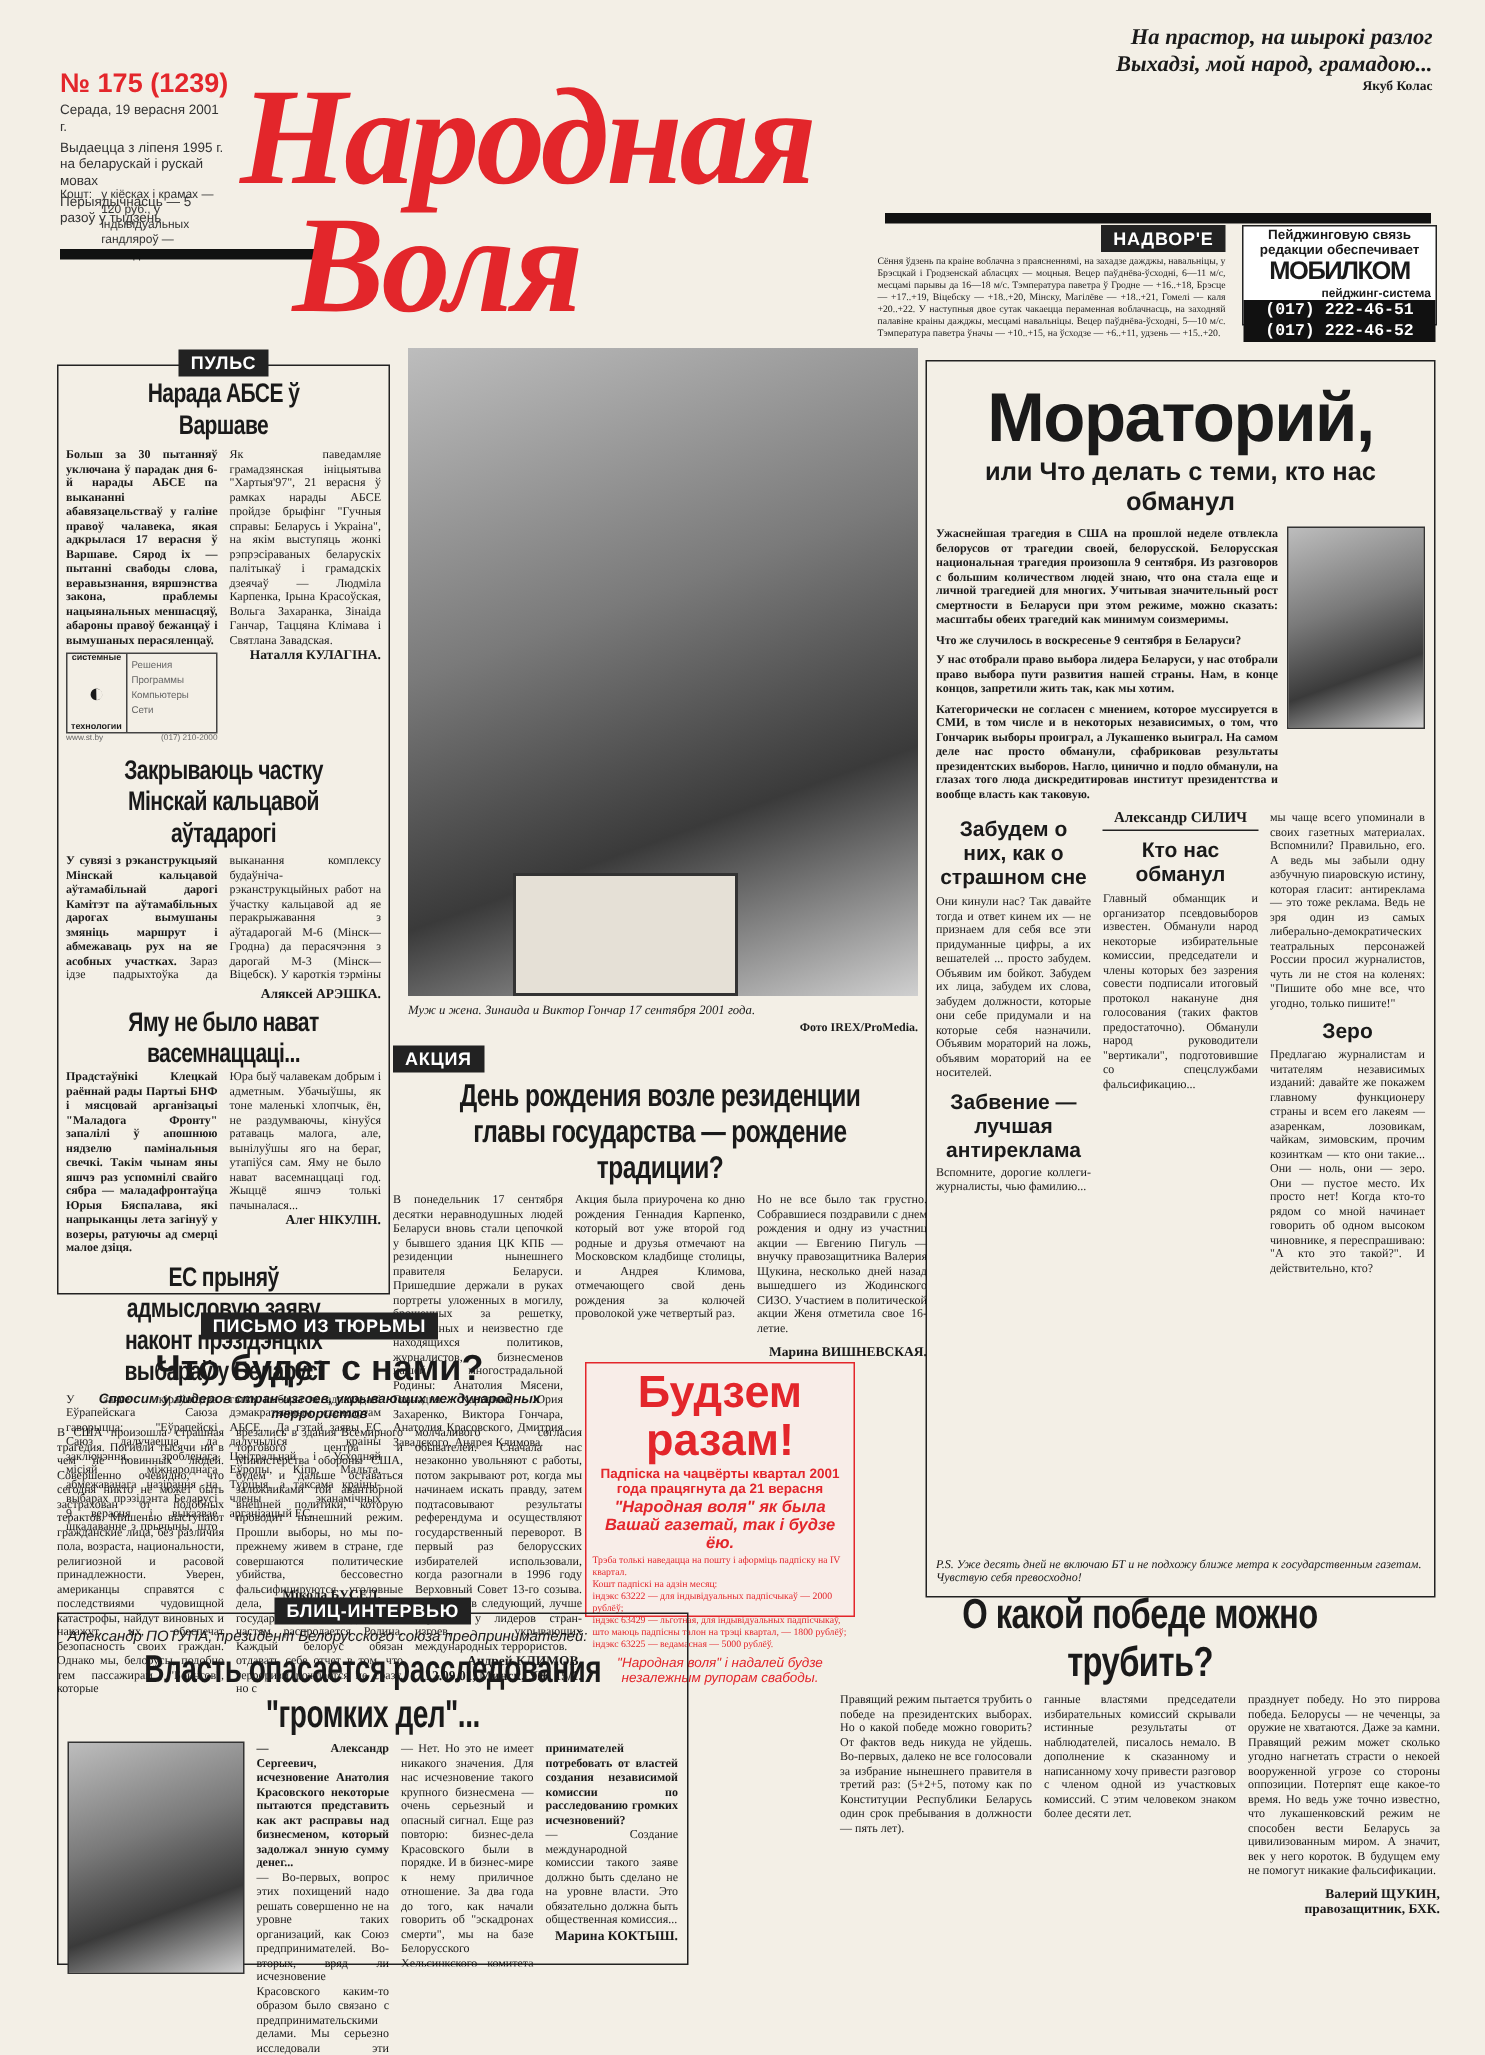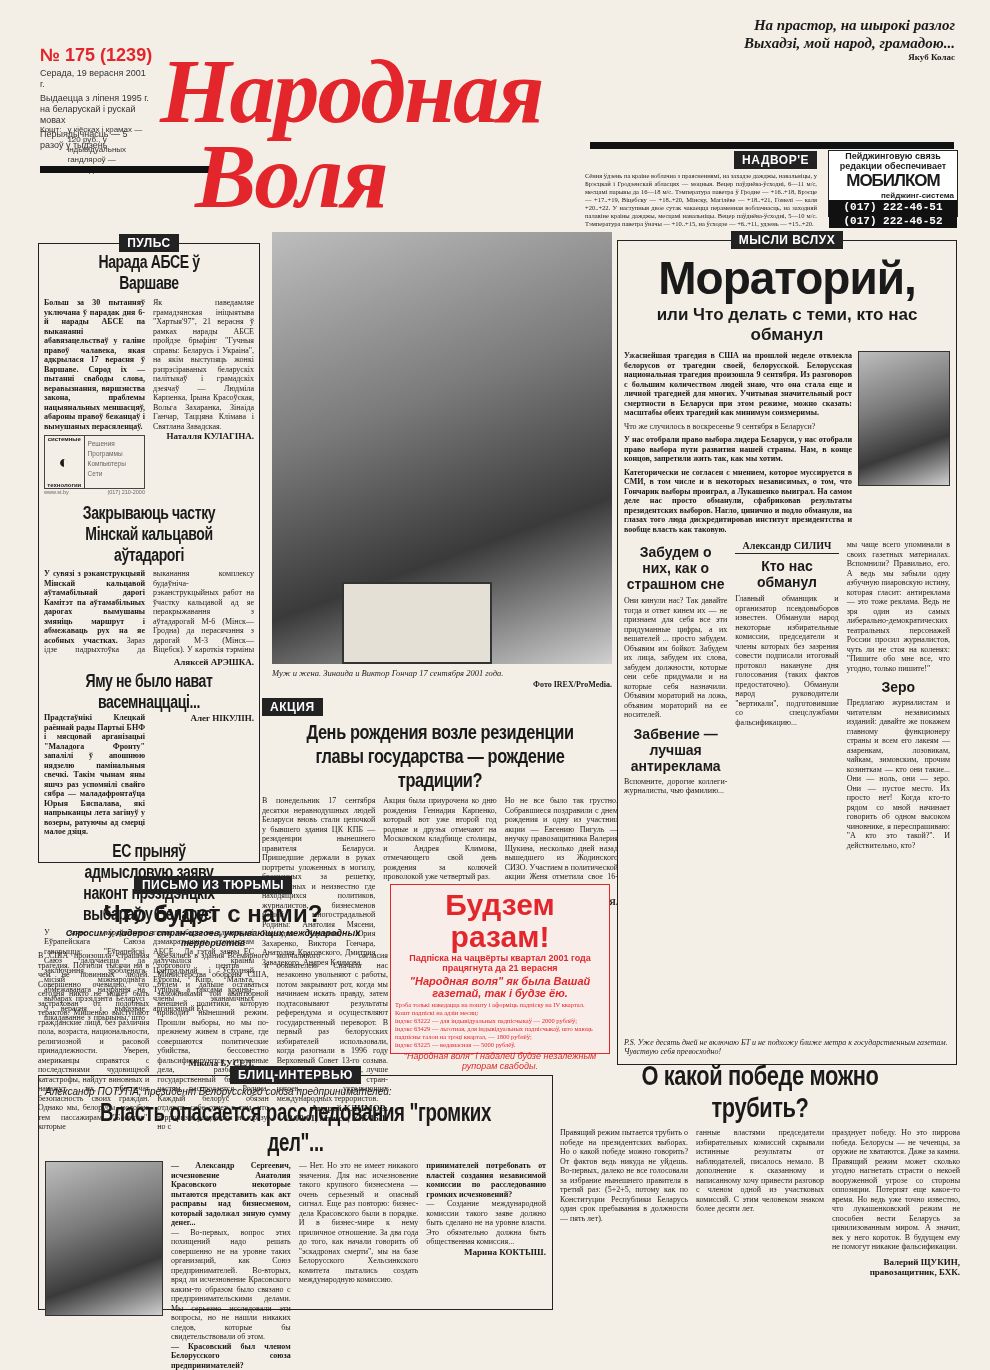--- a/index.html
+++ b/index.html
@@ -99,20 +99,21 @@
   <div class="small" style="column-count:2;column-gap:8px;height:88px;overflow:hidden;margin-top:3px">
     <b>У сувязі з рэканструкцыяй Мінскай кальцавой аўтамабільнай дарогі Камітэт па аўтамабільных дарогах вымушаны змяніць маршрут і абмежаваць рух на яе асобных участках.</b>
     <span>Зараз ідзе падрыхтоўка да выканання комплексу будаўніча-рэканструкцыйных работ на ўчастку кальцавой ад яе перакрыжавання з аўтадарогай М-6 (Мінск—Гродна) да перасячэння з дарогай М-3 (Мінск—Віцебск). У кароткія тэрміны гэты ўчастак дарогі даўжынёй амаль у 17 кіламетраў неабходна рэканструяваць, правесці шэраг будаўніча-мантажных работ з давядзеннем праезнай часткі да шасці палос. На гэтым адрэзку запланавана пабудаваць 17 мастоў і пуцеправодаў. У сувязі з гэтым Камітэт па аўтамабільных дарогах міркуе на перыяд з 1 кастрычніка гэтага года да 15 верасня 2002 года перакрыць рух па кальцавой дарозе ад 35-га да 52-га кіламетра.</span>
   </div>
   <div class="byline">Аляксей АРЭШКА.</div>
 
   <div class="h-cond" style="margin-top:4px">Яму не было нават васемнаццаці...</div>
   <div class="cols">
     <div class="small" style="font-weight:bold">Прадстаўнікі Клецкай раённай рады Партыі БНФ і мясцовай арганізацыі "Маладога Фронту" запалілі ў апошнюю нядзелю памінальныя свечкі. Такім чынам яны яшчэ раз успомнілі свайго сябра — маладафронтаўца Юрыя Бяспалава, які напрыканцы лета загінуў у возеры, ратуючы ад смерці малое дзіця.</div>
     <div>
+      <div class="small">Юра быў чалавекам добрым і адметным. Убачыўшы, як тоне маленькі хлопчык, ён, не раздумваючы, кінуўся ратаваць малога, але, вынілуўшы яго на бераг, утапіўся сам. Яму не было нават васемнаццаці год. Жыццё яшчэ толькі пачыналася...</div>
       <div class="byline">Алег НІКУЛІН.</div>
     </div>
   </div>
 
   <div class="h-cond" style="margin-top:4px">ЕС прыняў адмысловую заяву наконт прэзідэнцкіх выбараў у Беларусі</div>
   <div class="small" style="column-count:2;column-gap:8px;height:130px;overflow:hidden;margin-top:3px">У заяве кіраўніцтва Еўрапейскага Саюза гаворыцца: "Еўрапейскі Саюз далучаецца да заключэння, зробленага місіяй міжнароднага абмежаванага назірання на выбарах прэзідэнта Беларусі 9 верасня і выказвае шкадаванне з прычыны, што гэтыя выбары не адпавядалі дэмакратычным стандартам АБСЕ... Да гэтай заявы ЕС далучыліся краіны Цэнтральнай і Усходняй Еўропы, Кіпр, Мальта, Турцыя, а таксама краіны-члены эканамічных арганізацый ЕС.</div>
   <div class="byline">Мікола БУСЕЛ.</div>
 </div>
 
 <div class="abs photo" style="left:272px;top:232px;width:340px;height:432px">
@@ -128,27 +129,26 @@
     <div class="small">В понедельник 17 сентября десятки неравнодушных людей Беларуси вновь стали цепочкой у бывшего здания ЦК КПБ — резиденции нынешнего правителя Беларуси. Пришедшие держали в руках портреты уложенных в могилу, брошенных за решетку, похищенных и неизвестно где находящихся политиков, журналистов, бизнесменов нашей многострадальной Родины: Анатолия Мясени, Геннадия Карпенко, Юрия Захаренко, Виктора Гончара, Анатолия Красовского, Дмитрия Завадского, Андрея Климова.</div>
     <div class="small">Акция была приурочена ко дню рождения Геннадия Карпенко, который вот уже второй год родные и друзья отмечают на Московском кладбище столицы, и Андрея Климова, отмечающего свой день рождения за колючей проволокой уже четвертый раз.</div>
     <div>
       <div class="small">Но не все было так грустно. Собравшиеся поздравили с днем рождения и одну из участниц акции — Евгению Пигуль — внучку правозащитника Валерия Щукина, несколько дней назад вышедшего из Жодинского СИЗО. Участием в политической акции Женя отметила свое 16-летие.</div>
       <div class="byline" style="margin-top:6px">Марина ВИШНЕВСКАЯ.</div>
     </div>
   </div>
 </div>
 
 <div class="abs box" style="left:617px;top:240px;width:340px;height:825px;padding:10px 6px">
-  <div style="position:absolute;top:-11px;left:0;right:0;text-align:center"><span class="label">МЫСЛИ ВСЛУХ</span></div>
   <div style="font:bold 46px 'Liberation Sans',sans-serif;text-align:center;letter-spacing:-1px">Мораторий,</div>
   <div style="font:bold 17px 'Liberation Sans',sans-serif;text-align:center;width:300px;margin:0 auto;line-height:20px">или Что делать с теми, кто нас обманул</div>
   <div style="display:flex;gap:6px;margin-top:6px">
     <div style="flex:1">
       <div class="small" style="font-weight:bold">Ужаснейшая трагедия в США на прошлой неделе отвлекла белорусов от трагедии своей, белорусской. Белорусская национальная трагедия произошла 9 сентября. Из разговоров с большим количеством людей знаю, что она стала еще и личной трагедией для многих. Учитывая значительный рост смертности в Беларуси при этом режиме, можно сказать: масштабы обеих трагедий как минимум соизмеримы.</div>
-      <div class="small" style="font-weight:normal;margin-top:4px">Что же случилось в воскресенье 9 сентября в Беларуси?</div>
+      <div class="small" style="font-weight:bold;margin-top:4px">Что же случилось в воскресенье 9 сентября в Беларуси?</div>
       <div class="small" style="font-weight:bold;margin-top:4px">У нас отобрали право выбора лидера Беларуси, у нас отобрали право выбора пути развития нашей страны. Нам, в конце концов, запретили жить так, как мы хотим.</div>
       <div class="small" style="font-weight:bold;margin-top:4px">Категорически не согласен с мнением, которое муссируется в СМИ, в том числе и в некоторых независимых, о том, что Гончарик выборы проиграл, а Лукашенко выиграл. На самом деле нас просто обманули, сфабриковав результаты президентских выборов. Нагло, цинично и подло обманули, на глазах того люда дискредитировав институт президентства и вообще власть как таковую.</div>
     </div>
     <div class="photo" style="width:92px;height:135px;border:1px solid #333"></div>
   </div>
   <div class="cols" style="margin-top:6px">
     <div>
       <div style="font:bold 14px 'Liberation Sans',sans-serif;text-align:center;margin:4px 0">Забудем о них, как о страшном сне</div>
       <div class="small">Они кинули нас? Так давайте тогда и ответ кинем их — не признаем для себя все эти придуманные цифры, а их вешателей ... просто забудем. Объявим им бойкот. Забудем их лица, забудем их слова, забудем должности, которые они себе придумали и на которые себя назначили. Объявим мораторий на ложь, объявим мораторий на ее носителей.</div>
       <div style="font:bold 14px 'Liberation Sans',sans-serif;text-align:center;margin:6px 0 3px">Забвение — лучшая антиреклама</div>
@@ -176,35 +176,35 @@
     <div class="small">В США произошла страшная трагедия. Погибли тысячи ни в чем не повинных людей. Совершенно очевидно, что сегодня никто не может быть застрахован от подобных терактов. Мишенью выступают гражданские лица, без различия пола, возраста, национальности, религиозной и расовой принадлежности. Уверен, американцы справятся с последствиями чудовищной катастрофы, найдут виновных и накажут их, обеспечат безопасность своих граждан. Однако мы, белорусы, подобно тем пассажирам "Боингов", которые</div>
     <div class="small">врезались в здания Всемирного торгового центра и Министерства обороны США, будем и дальше оставаться заложниками той авантюрной внешней политики, которую проводит нынешний режим. Прошли выборы, но мы по-прежнему живем в стране, где совершаются политические убийства, бессовестно фальсифицируются уголовные дела, разбазаривается государственный бюджет, по частям распродается Родина. Каждый белорус обязан отдавать себе отчет в том, что терроризм рождается не сразу, но с</div>
     <div>
       <div class="small">молчаливого согласия обывателей. Сначала нас незаконно увольняют с работы, потом закрывают рот, когда мы начинаем искать правду, затем подтасовывают результаты референдума и осуществляют государственный переворот. В первый раз белорусских избирателей использовали, когда разогнали в 1996 году Верховный Совет 13-го созыва. Что будет в следующий, лучше спросить у лидеров стран-изгоев, укрывающих международных террористов.</div>
       <div class="byline">Андрей КЛИМОВ.</div>
       <div class="byline">12.09.01, Минск, УЖ 15/1.</div>
     </div>
   </div>
 </div>
 
-<div class="abs promo" style="left:390px;top:884px;width:220px;height:170px;padding:4px">
+<div class="abs promo" style="left:390px;top:908px;width:180px;height:170px;padding:4px">
   <div style="font:bold 30px 'Liberation Sans',sans-serif;line-height:32px">Будзем разам!</div>
   <div style="font:bold 9px 'Liberation Sans',sans-serif">Падпіска на чацвёрты квартал 2001 года працягнута да 21 верасня</div>
   <div style="font:italic bold 11px 'Liberation Sans',sans-serif;margin:2px 0">"Народная воля" як была Вашай газетай, так і будзе ёю.</div>
   <div style="font:6.5px 'Liberation Serif',serif;text-align:left;line-height:8px">
     <div>Трэба толькі наведацца на пошту і аформіць падпіску на IV квартал.</div>
     <div>Кошт падпіскі на адзін месяц:</div>
     <div>індэкс 63222 — для індывідуальных падпісчыкаў — 2000 рублёў;</div>
     <div>індэкс 63429 — льготная, для індывідуальных падпісчыкаў, што маюць падпісны талон на трэці квартал, — 1800 рублёў;</div>
     <div>індэкс 63225 — ведамасная — 5000 рублёў.</div>
   </div>
   <div style="font:italic 9px 'Liberation Sans',sans-serif;margin-top:2px">"Народная воля" і надалей будзе незалежным рупорам свабоды.</div>
 </div>
 
-<div class="abs box" style="left:38px;top:1075px;width:515px;height:235px;padding:10px 6px">
+<div class="abs box" style="left:38px;top:1075px;width:421px;height:235px;padding:10px 6px">
   <div style="position:absolute;top:-11px;left:0;right:0;text-align:center"><span class="label">БЛИЦ-ИНТЕРВЬЮ</span></div>
   <div style="font:italic 10px 'Liberation Sans',sans-serif">Александр ПОТУПА, президент Белорусского союза предпринимателей:</div>
   <div class="h-cond" style="font-size:26px;line-height:30px;transform:scaleX(.72);margin-left:-60px;margin-right:-60px">Власть опасается расследования "громких дел"...</div>
   <div style="display:flex;gap:8px;margin-top:4px">
     <div class="photo" style="width:118px;height:155px;border:1px solid #333"></div>
     <div style="flex:1" class="cols">
       <div>
         <div class="small" style="font-weight:bold">— Александр Сергеевич, исчезновение Анатолия Красовского некоторые пытаются представить как акт расправы над бизнесменом, который задолжал энную сумму денег...</div>
         <div class="small">— Во-первых, вопрос этих похищений надо решать совершенно не на уровне таких организаций, как Союз предпринимателей. Во-вторых, вряд ли исчезновение Красовского каким-то образом было связано с предпринимательскими делами. Мы серьезно исследовали эти вопросы, но не нашли никаких следов, которые бы свидетельствовали об этом.</div>
         <div class="small" style="font-weight:bold">— Красовский был членом Белорусского союза предпринимателей?</div>

